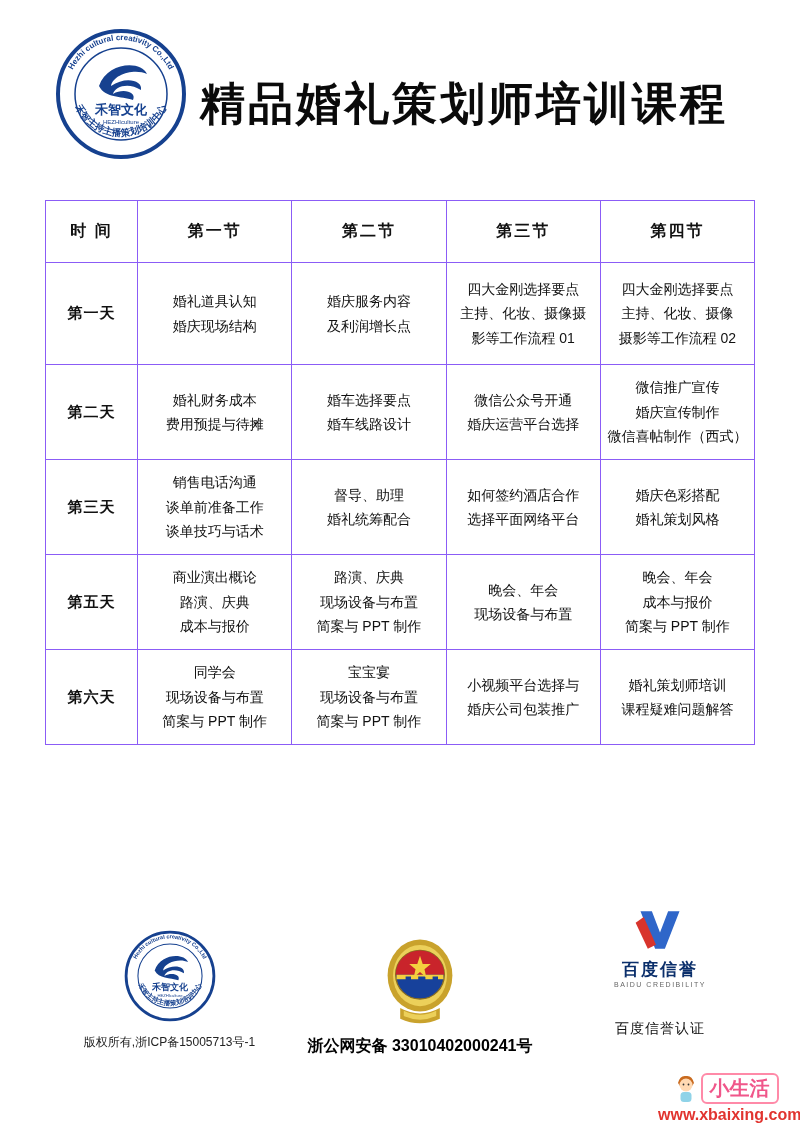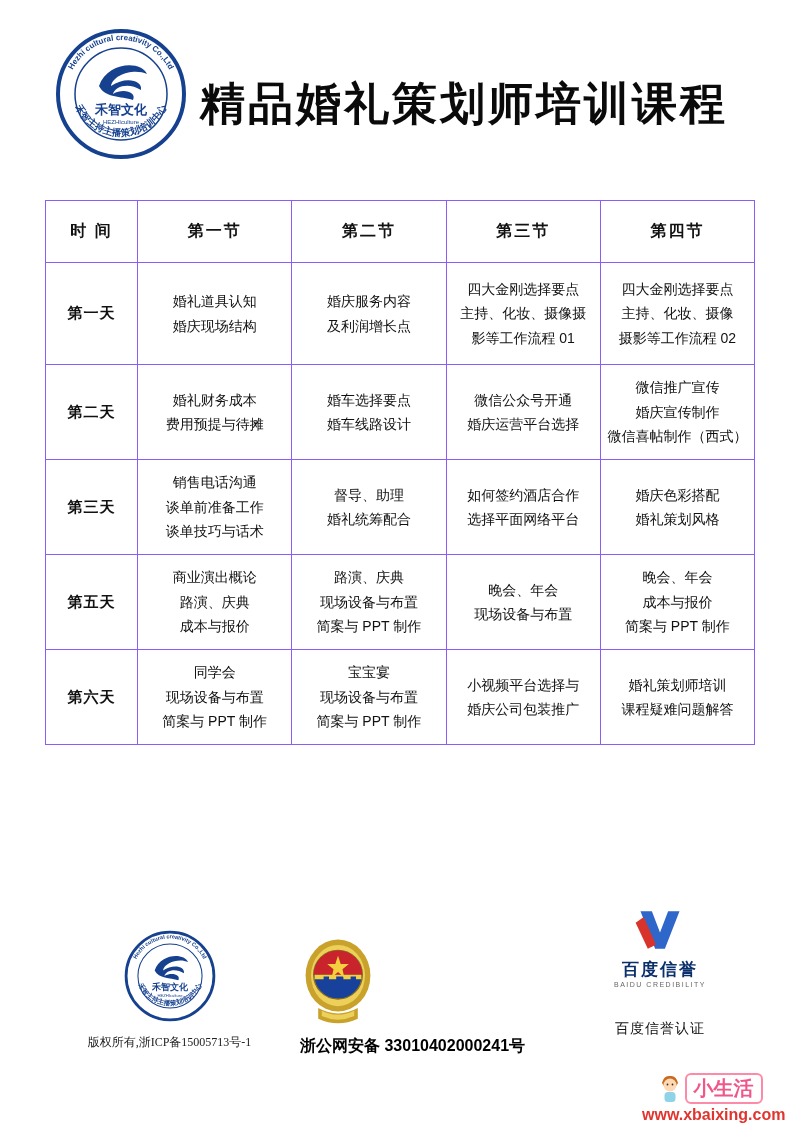--- a/index.html
+++ b/index.html
@@ -71,26 +71,26 @@
   .footer-left {
     position: absolute;
     left: 62px; top: 930px;
     width: 215px;
     text-align: center;
   }
   .footer-left .copyright {
     margin-top: 8px;
     font-size: 12px;
     color: #222;
-    font-family: Liberation Serif, serif;
   }
   .footer-center {
     position: absolute;
     left: 300px; top: 936px;
     width: 240px;
+    text-align: center;
   }
   .footer-center .police-text {
     margin-top: 6px;
     font-size: 16px;
     font-weight: 700;
     color: #000;
     white-space: nowrap;
   }
   .footer-right {
     position: absolute;
@@ -113,21 +113,21 @@
   .footer-right .baidu-cert {
     margin-top: 32px;
     font-size: 14px;
     color: #111;
     letter-spacing: 1px;
   }
 
   
   .watermark {
     position: absolute;
-    right: 22px; bottom: 4px;
+    right: 6px; bottom: 4px;
     width: 136px;
     text-align: center;
   }
   .watermark-row {
     display: flex;
     align-items: center;
     justify-content: center;
     gap: 3px;
   }
   .watermark-name-box {

